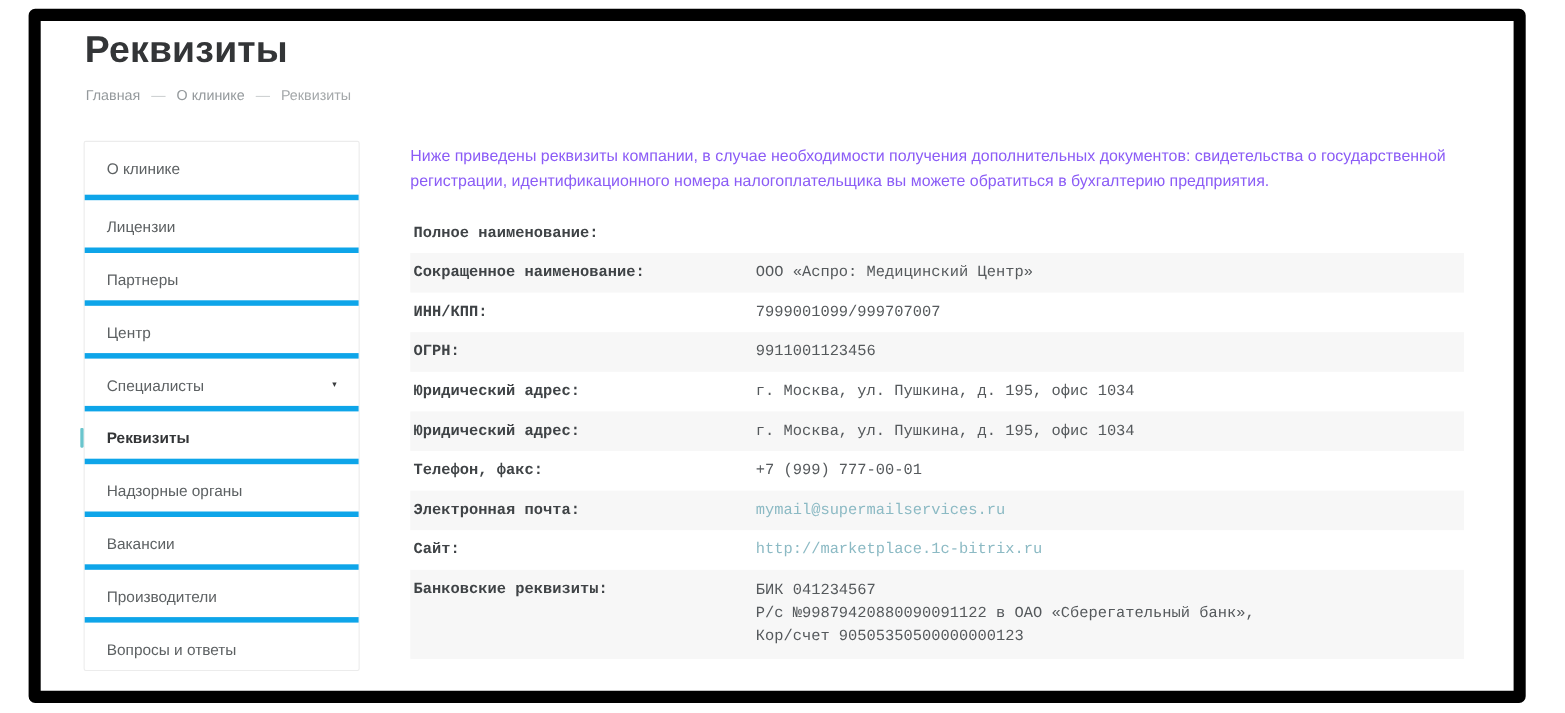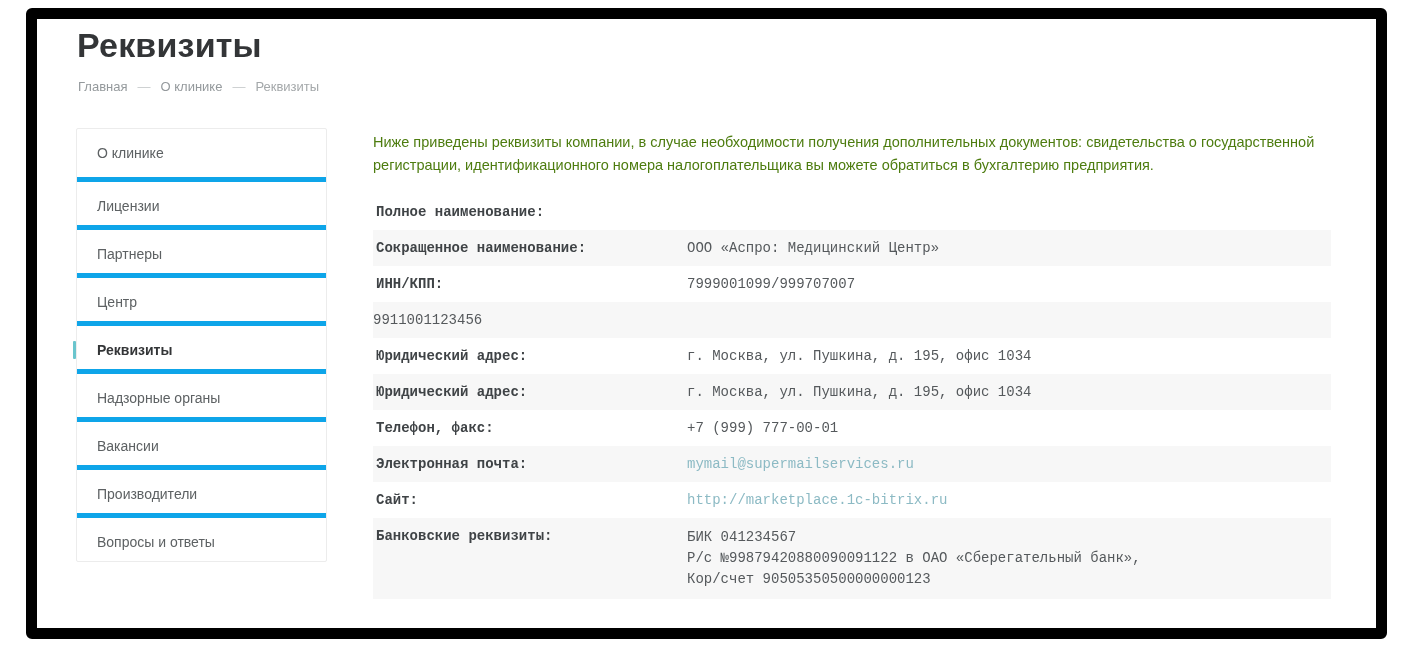--- a/index.html
+++ b/index.html
@@ -37,21 +37,21 @@
   .sb-marker {
     position:absolute; left:-4px; top:15px; width:3px; height:18px;
     background:var(--accent,#6ac5cd); border-radius:1px;
   }
   .sb-caret {
     position:absolute; right:20px; top:0; font-size:8px; color:#3a3d3f; line-height:48px;
   }
 
   .main { position:absolute; left:373px; top:131px; width:958px; }
   .intro {
-    font-size:14.5px; line-height:23px; color:#4d7c0f; width:958px;
+    font-size:14.5px; line-height:23px; color:#8b5cf6; width:958px;
   }
   .req-table { position:absolute; left:0; top:63px; width:958px; }
   .row { display:flex; align-items:flex-start; padding:9px 0;font-family:Liberation Mono, monospace; }
   .row.striped { background:var(--stripe,#f7f7f7); }
   .cell-label {
     width:314px; flex:none; padding-left:3px;
     font-size:14px; font-weight:bold; color:#3f4346; line-height:18px;
   }
   .cell-value { flex:1; font-size:14px; color:#55595c; line-height:18px; }
   .cell-value .vline { line-height:21px; }
@@ -63,20 +63,21 @@
 <div class="frame"></div>
 
 <div class="page">
   <h1 class="page-title">Реквизиты</h1>
   <nav class="breadcrumb" id="breadcrumb"><span class="bc-link">Главная</span><span class="bc-sep">—</span><span class="bc-link">О клинике</span><span class="bc-sep">—</span><span class="bc-current">Реквизиты</span></nav>
   <aside class="sidebar" id="sidebar">
       <div class="sb-item"><span>О клинике</span></div>
       <div class="sb-item"><span>Лицензии</span></div>
       <div class="sb-item"><span>Партнеры</span></div>
       <div class="sb-item"><span>Центр</span></div>
+      <div class="sb-item"><span>Специалисты</span><span class="sb-caret">▾</span></div>
       <div class="sb-item active"><span class="sb-marker"></span><span>Реквизиты</span></div>
       <div class="sb-item"><span>Надзорные органы</span></div>
       <div class="sb-item"><span>Вакансии</span></div>
       <div class="sb-item"><span>Производители</span></div>
       <div class="sb-item"><span>Вопросы и ответы</span></div>
     </aside>
   <div class="main">
     <p class="intro">Ниже приведены реквизиты компании, в случае необходимости получения дополнительных документов: свидетельства о государственной регистрации, идентификационного номера налогоплательщика вы можете обратиться в бухгалтерию предприятия.</p>
     <div class="req-table" id="req-table">
         <div class="row">
@@ -84,20 +85,21 @@
         </div>
         <div class="row striped">
           <div class="cell-label">Сокращенное наименование:</div>
           <div class="cell-value">ООО «Аспро: Медицинский Центр»</div>
         </div>
         <div class="row">
           <div class="cell-label">ИНН/КПП:</div>
           <div class="cell-value">7999001099/999707007</div>
         </div>
         <div class="row striped">
+          <div class="cell-label">ОГРН:</div>
           <div class="cell-value">9911001123456</div>
         </div>
         <div class="row">
           <div class="cell-label">Юридический адрес:</div>
           <div class="cell-value">г. Москва, ул. Пушкина, д. 195, офис 1034</div>
         </div>
         <div class="row striped">
           <div class="cell-label">Юридический адрес:</div>
           <div class="cell-value">г. Москва, ул. Пушкина, д. 195, офис 1034</div>
         </div>

